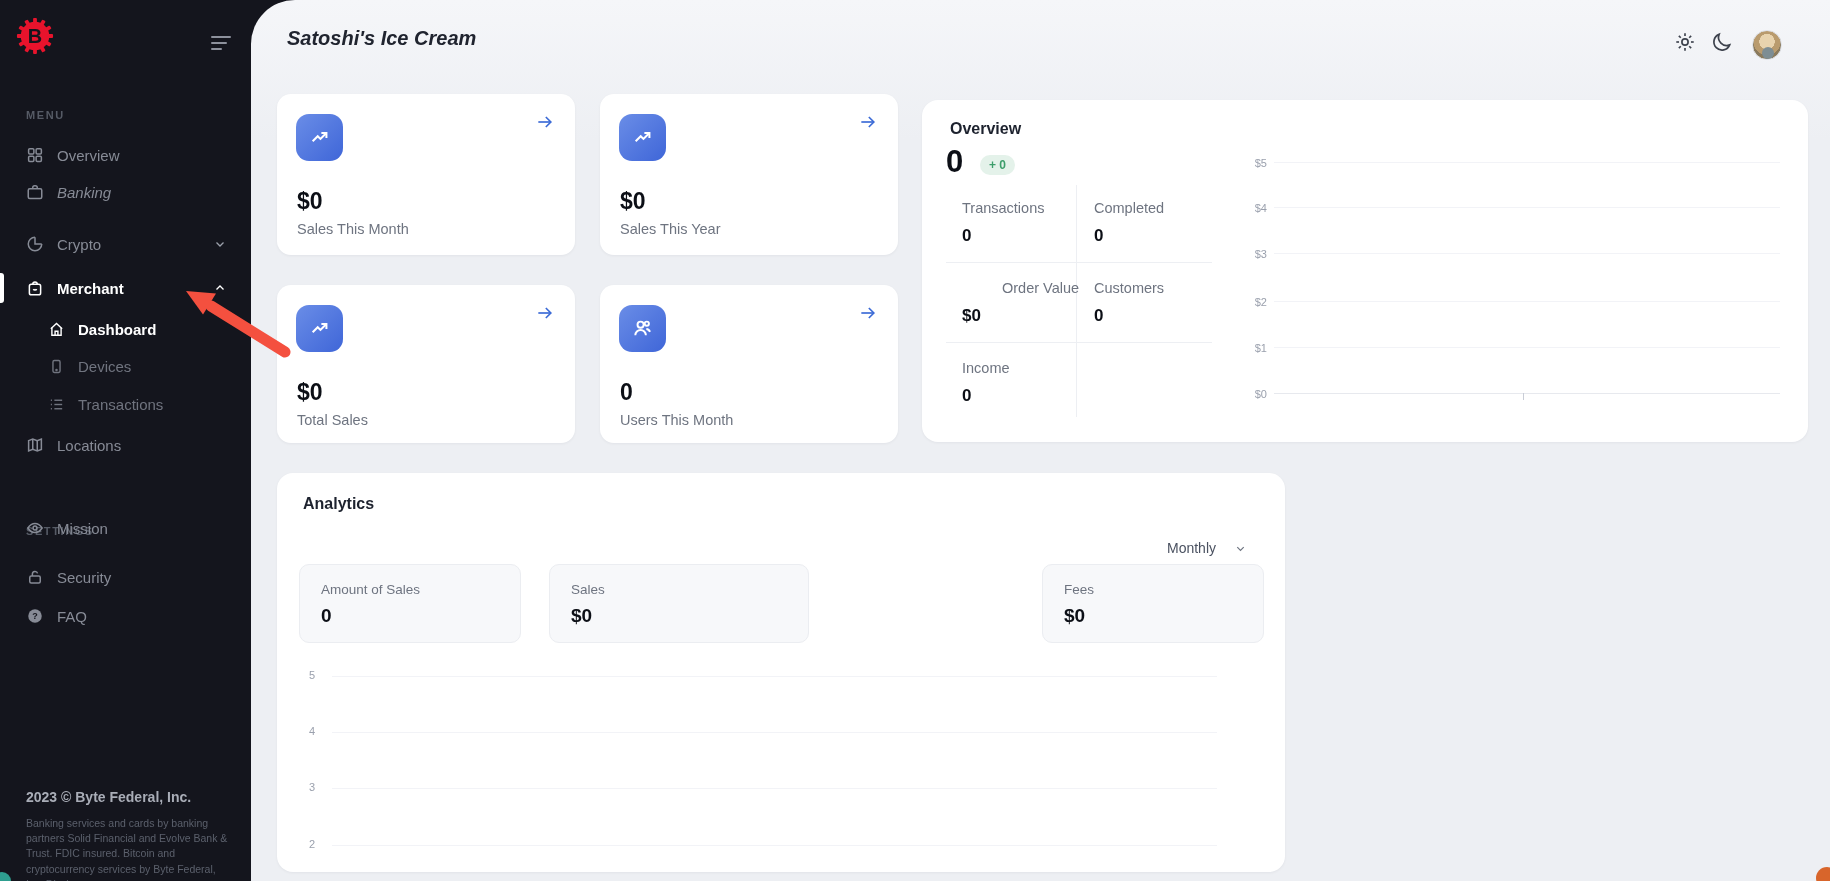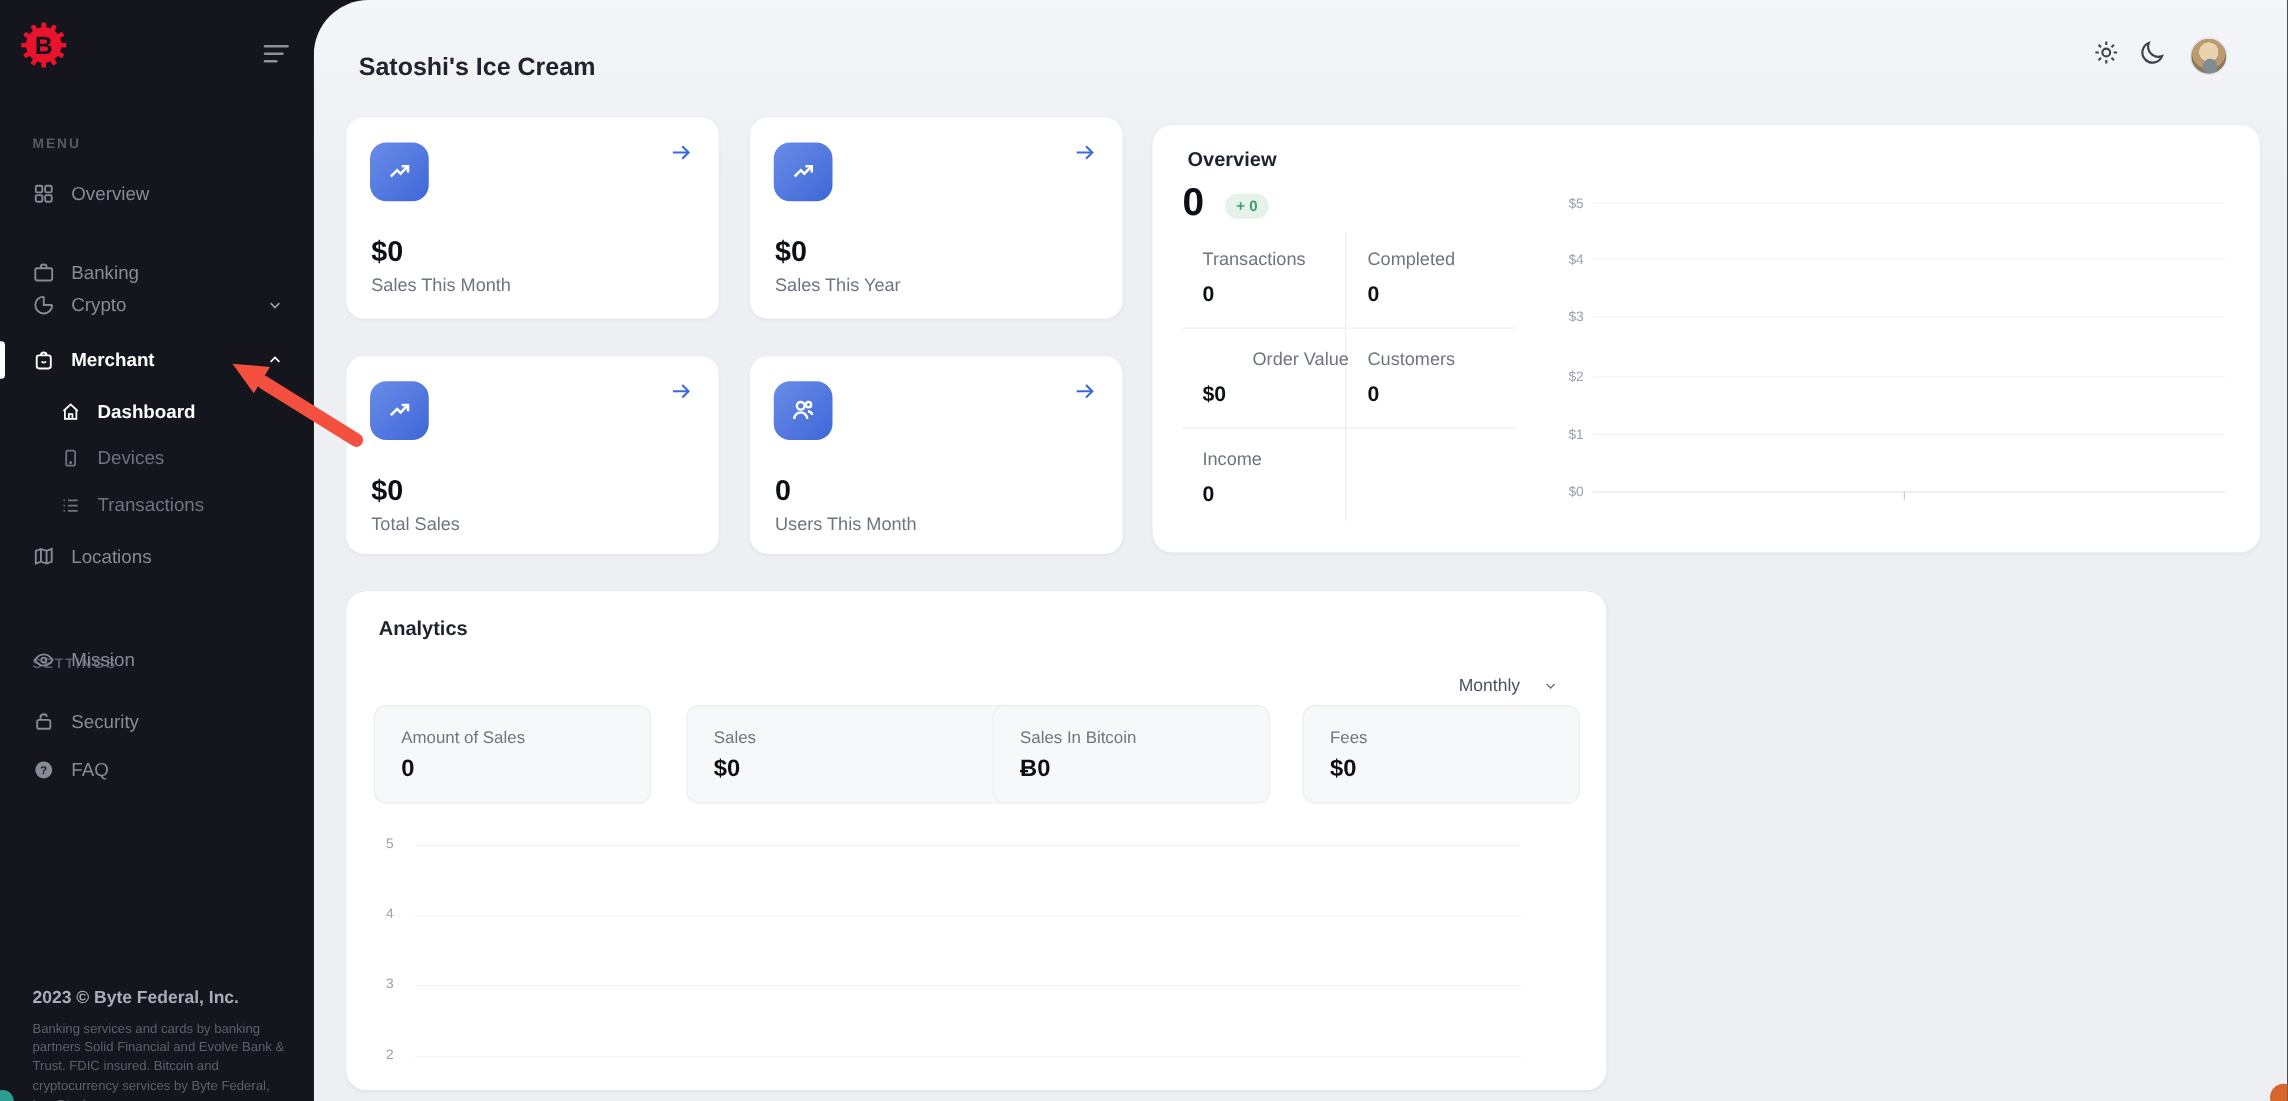--- a/index.html
+++ b/index.html
@@ -22,21 +22,21 @@
   .logo { position:absolute; left:16px; top:17px; width:38px; height:38px; }
   .hamburger { position:absolute; left:211px; top:36px; width:22px; height:16px; cursor:pointer; }
   .hamburger span { display:block; height:2px; background:#8d919c; border-radius:2px; margin-bottom:4px; }
   .hamburger span:nth-child(1){ width:20px; }
   .hamburger span:nth-child(2){ width:16px; }
   .hamburger span:nth-child(3){ width:11px; }
 
   
   .main { position:absolute; left:251px; top:0; width:1579px; height:881px;
           background:linear-gradient(#f5f6f9 0px, #edeff3 140px); border-top-left-radius:44px; z-index:1; }
-  .page-title { position:absolute; left:36px; top:43px; font-size:20px; font-weight:700; color:#20242f; }
+  .page-title { position:absolute; left:36px; top:27px; font-size:20px; font-weight:700; color:#20242f;font-style:italic; }
   .hdr-icon { position:absolute; top:31px; cursor:pointer; }
   .avatar { position:absolute; left:1501px; top:30px; width:30px; height:30px; border-radius:50%;
             background:radial-gradient(circle at 50% 38%, #e8d3ae 0 34%, #b99b6e 35% 60%, #8a7a5c 61%);
             border:1px solid #dfe2e8; overflow:hidden; }
   .avatar::after { content:""; position:absolute; left:9px; top:16px; width:12px; height:12px; border-radius:50%;
             background:#7d8d93; }
 
   .card { position:absolute; background:#ffffff; border-radius:14px; box-shadow:0 1px 3px rgba(20,24,40,.05); }
   .stat-icon { position:absolute; left:19px; top:20px; width:47px; height:47px; border-radius:13px;
                background:linear-gradient(135deg,#6a8de7,#3f66d8); display:flex; align-items:center; justify-content:center; }
@@ -105,21 +105,21 @@
   <div class="side-item" style="top:141px;">
     <svg width="18" height="18" viewBox="0 0 24 24" fill="none" stroke="#878b96" stroke-width="2">
         <rect x="3.5" y="3.5" width="7" height="7" rx="1.5"></rect>
         <rect x="13.5" y="3.5" width="7" height="7" rx="1.5"></rect>
         <rect x="3.5" y="13.5" width="7" height="7" rx="1.5"></rect>
         <rect x="13.5" y="13.5" width="7" height="7" rx="1.5"></rect>
       </svg>
     <span>Overview</span>
   </div>
 
-  <div class="side-item" style="top:204px;">
+  <div class="side-item" style="top:178px;font-style:italic;">
     <svg width="18" height="18" viewBox="0 0 24 24" fill="none" stroke="#878b96" stroke-width="2">
         <rect x="3" y="7.5" width="18" height="13" rx="2"></rect>
         <path d="M9 7.5V6a2.5 2.5 0 012.5-2.5h1A2.5 2.5 0 0115 6v1.5"></path>
       </svg>
     <span>Banking</span>
   </div>
 
   <div class="side-item" style="top:230px;">
     <svg width="18" height="18" viewBox="0 0 24 24" fill="none" stroke="#878b96" stroke-width="2">
         <path d="M12 3a9 9 0 109 9"></path>
@@ -344,24 +344,20 @@
     </div>
 
     <div class="an-box" style="left:22px; width:222px;">
       <div class="bl">Amount of Sales</div>
       <div class="bv">0</div>
     </div>
     <div class="an-box" style="left:272px; width:260px;">
       <div class="bl">Sales</div>
       <div class="bv">$0</div>
     </div>
-    <div class="an-box" style="left:517px; width:222px;">
-      <div class="bl">Sales In Bitcoin</div>
-      <div class="bv">Ƀ0</div>
-    </div>
     <div class="an-box" style="left:765px; width:222px;padding-left:48px;">
       <div class="bl">Fees</div>
       <div class="bv">$0</div>
     </div>
 
     <div>
       <div class="ytick" style="left:14px; top:196px; width:24px;">5</div>
       <div class="ytick" style="left:14px; top:252px; width:24px;">4</div>
       <div class="ytick" style="left:14px; top:308px; width:24px;">3</div>
       <div class="ytick" style="left:14px; top:365px; width:24px;">2</div>

